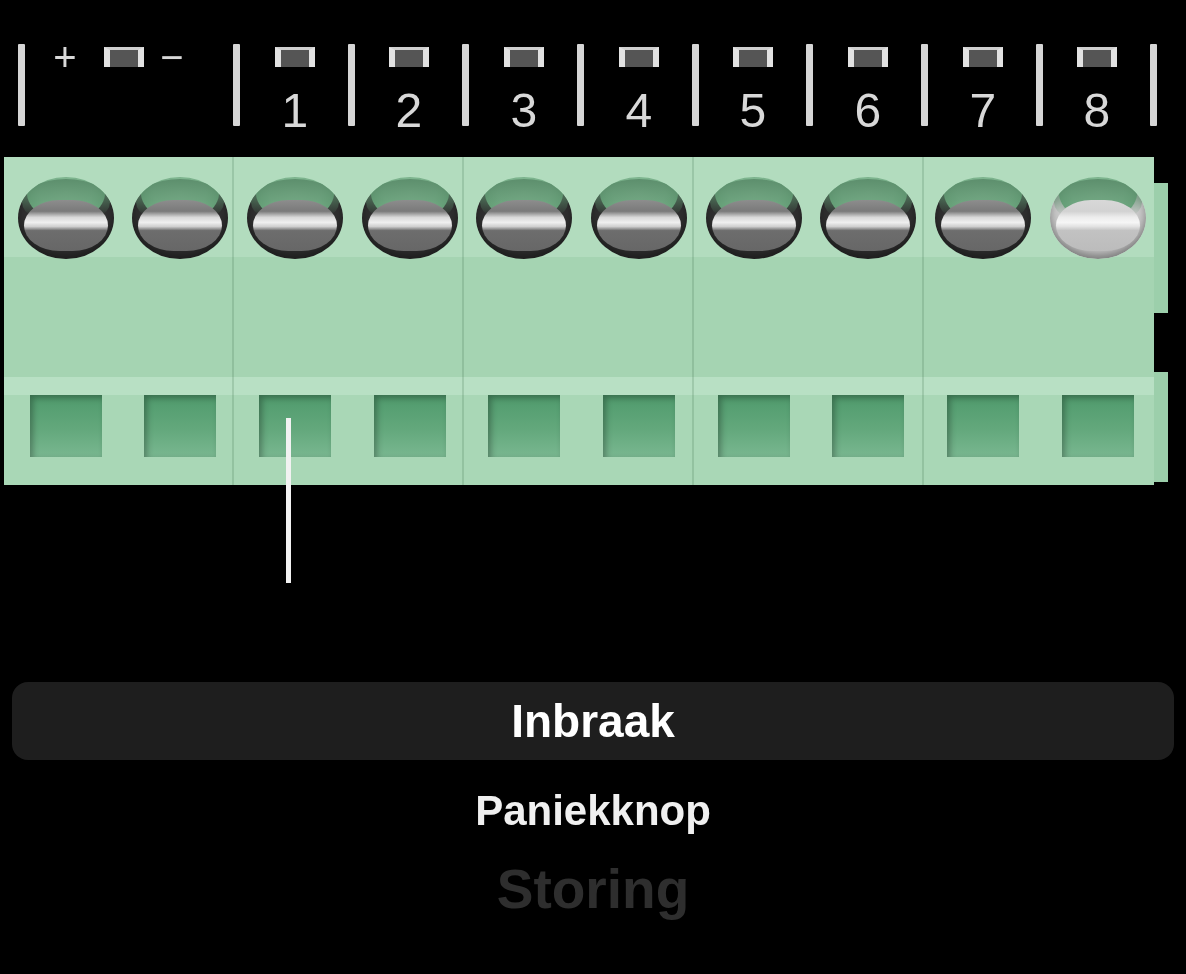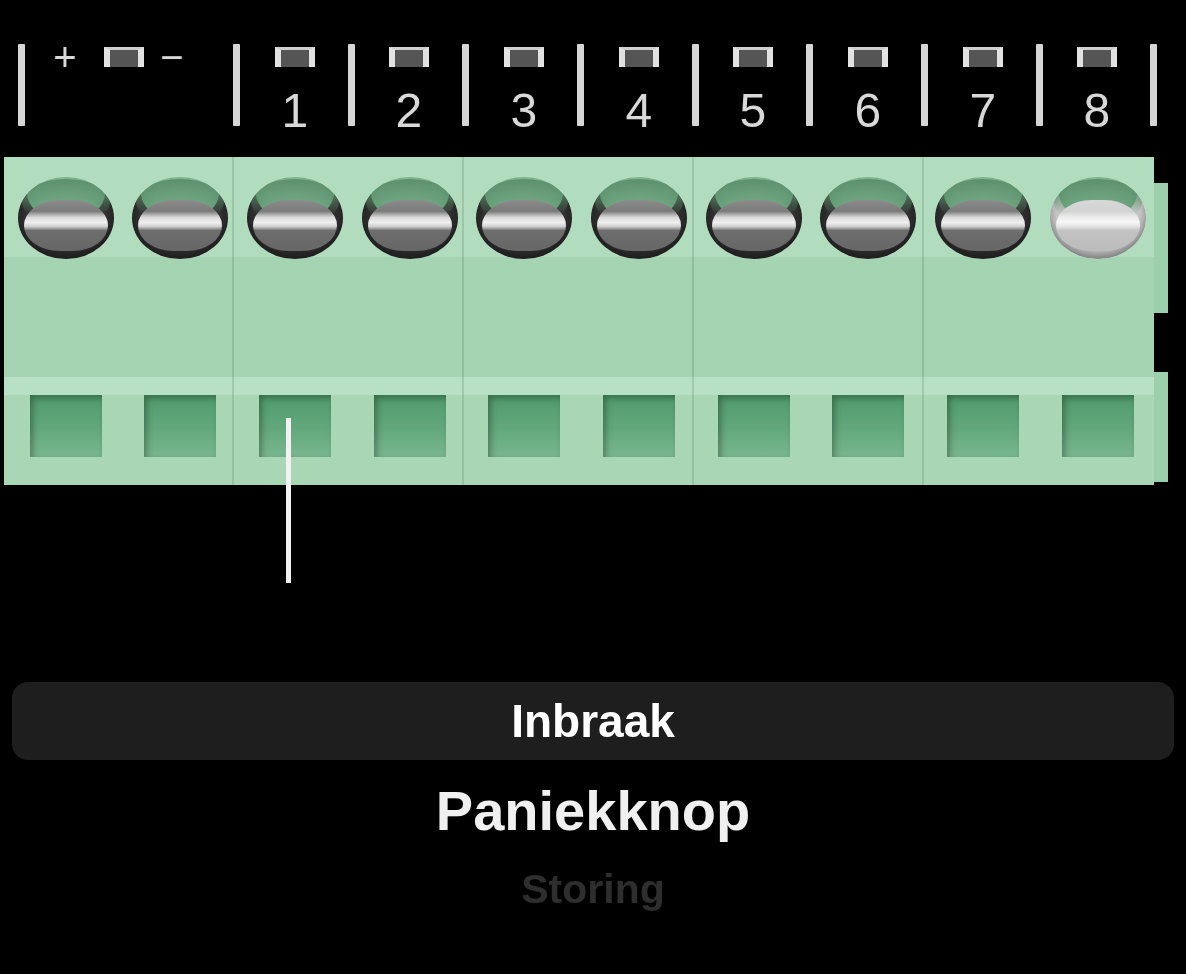--- a/index.html
+++ b/index.html
@@ -233,27 +233,27 @@
     font-weight: 700;
   }
   .picker-row.selected {
     top: 34px;
     font-size: 46px;
     line-height: 54px;
     color: #ffffff;
   }
   .picker-row.next {
     top: 126px;
-    font-size: 56px;
+    font-size: 42px;
     line-height: 50px;
     color: #f0f0f0;
   }
   .picker-row.faded {
     top: 204px;
-    font-size: 41px;
+    font-size: 55px;
     line-height: 50px;
     color: #2e2e2e;
   }
 </style>
 </head>
 <body>
 
 <div id="screen">
 
   <div class="legend-strip">

